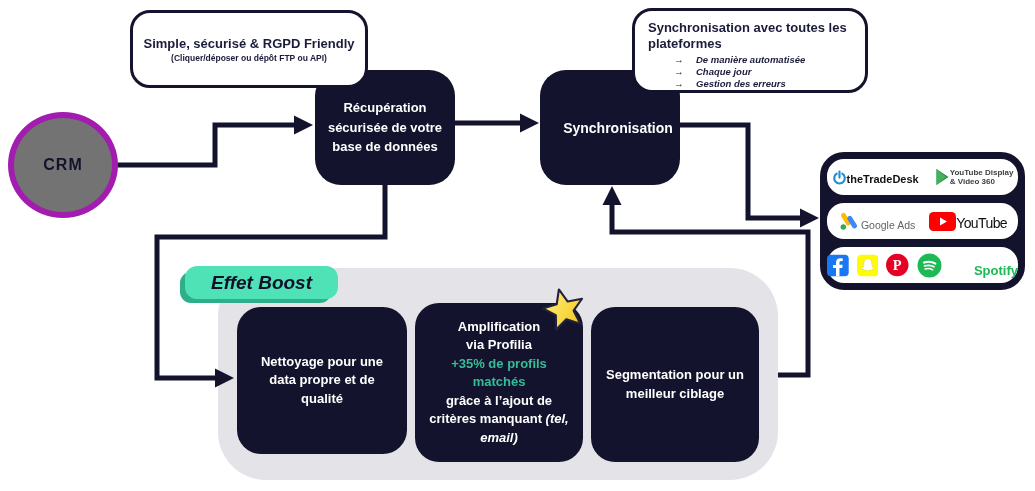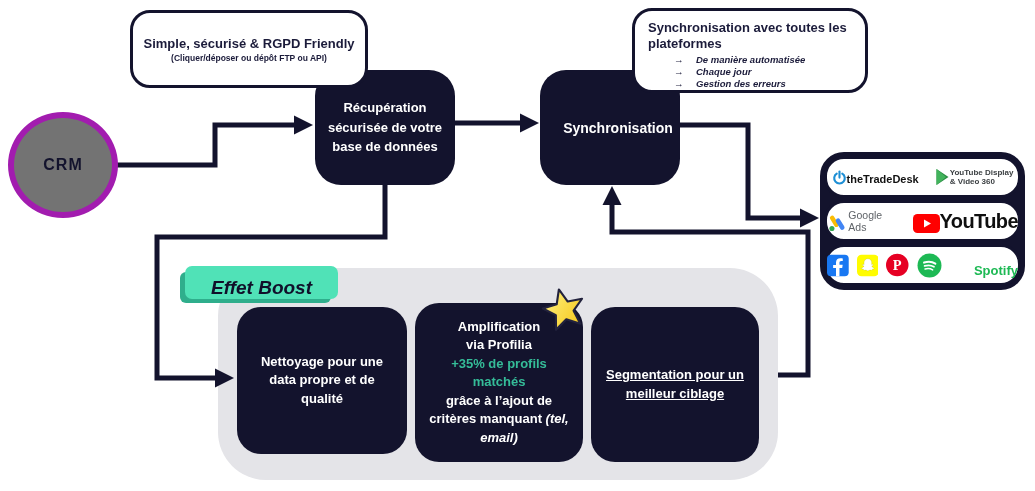--- a/index.html
+++ b/index.html
@@ -29,45 +29,45 @@
   .note-left { left:130px; top:10px; width:238px; height:78px; display:flex; flex-direction:column; align-items:center; justify-content:center; text-align:center; }
   .note-left .t { font-weight:700; font-size:13px; }
   .note-left .s { font-weight:700; font-size:8.5px; margin-top:2px; }
   .note-right { left:632px; top:8px; width:236px; height:85px; padding:9px 10px 20px 13px; }
   .note-right .t { font-weight:700; font-size:13px; line-height:1.25; width:200px; }
   .bullet { display:flex; align-items:baseline; font-size:9.5px; margin-top:1px; }
   .bullet .g { width:22px; margin-left:26px; font-weight:700; }
   .bullet .bt { font-style:italic; font-weight:600; }
 
   
-  .boost-label { left:185px; top:266px; width:153px; height:33px; background:#50e2b7; border-radius:7px;
-                 box-shadow:-6px 5px 0 -1px #2fae8c; display:flex; align-items:flex-end; justify-content:center;
+  .boost-label { left:185px; top:266px; width:153px; height:33px; background:#50e2b7; border-radius:12px;
+                 box-shadow:-6px 5px 0 -1px #2fae8c; display:flex; align-items:center; justify-content:center;
                  font-weight:800; font-style:italic; font-size:19px; color:#10102a; z-index:6; }
 
   
   .card { background:#13132d; color:#fff; border-radius:24px; display:flex; align-items:center; justify-content:center;
           text-align:center; font-size:13px; font-weight:600; line-height:1.42; z-index:10; padding:0 14px; }
   .card .b { font-weight:800; }
   .card .hl { color:#35bc98; font-weight:700; }
   .card .it { font-style:italic; }
   .card-1 { left:237px; top:307px; width:170px; height:147px; }
   .card-2 { left:415px; top:303px; width:168px; height:159px; }
-  .card-3 { left:591px; top:307px; width:168px; height:155px;text-decoration:underline; }
+  .card-3 { left:591px; top:307px; width:168px; height:155px; }
 
   .star { left:536px; top:284px; width:56px; height:52px; z-index:11; }
 
   
   .platforms { left:820px; top:152px; width:205px; height:138px; background:#13132d; border:4px solid #13132d; border-radius:24px;
                display:flex; flex-direction:column; gap:2px; padding:0; z-index:10; overflow:hidden; }
   .prow { background:#fff; border:3px solid #13132d; border-radius:20px; flex:1; display:flex; align-items:center; justify-content:center; gap:14px; }
   .lg { display:flex; align-items:flex-end; }
   .ttd-text { font-weight:700; font-size:11px; color:#111; }
   .dv-text { font-size:8px; color:#3c4043; line-height:1.15; text-align:left; font-weight:600; }
   .gads-text { font-size:10.5px; color:#5f6368; }
-  .yt-text { font-weight:700; font-size:20px; color:#0f0f0f; letter-spacing:-0.6px; }
+  .yt-text { font-weight:400; font-size:14px; color:#0f0f0f; letter-spacing:-0.6px; }
   .sp-text { font-weight:800; font-size:13px; color:#1db954;margin-left:32px; }
 </style>
 </head>
 <body>
 
 <div id="canvas">
 
   <svg id="arrows" width="1035" height="491" viewBox="0 0 1035 491">
     <g stroke="#13132d" stroke-width="5" fill="none">
       <path d="M117 165 H215 V125 H296"></path>

